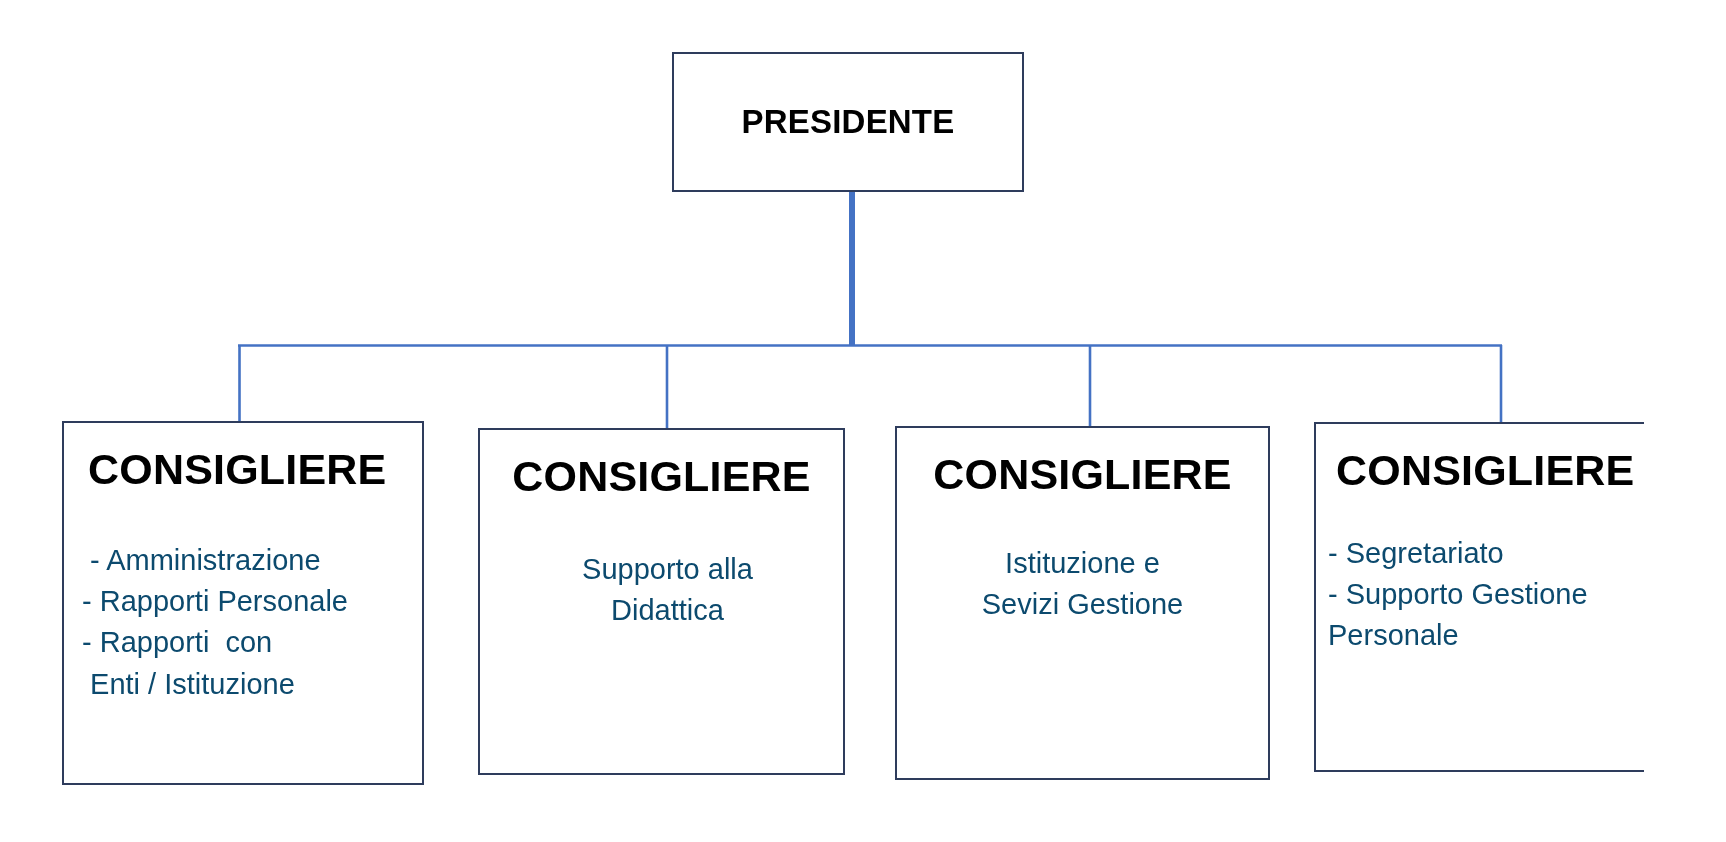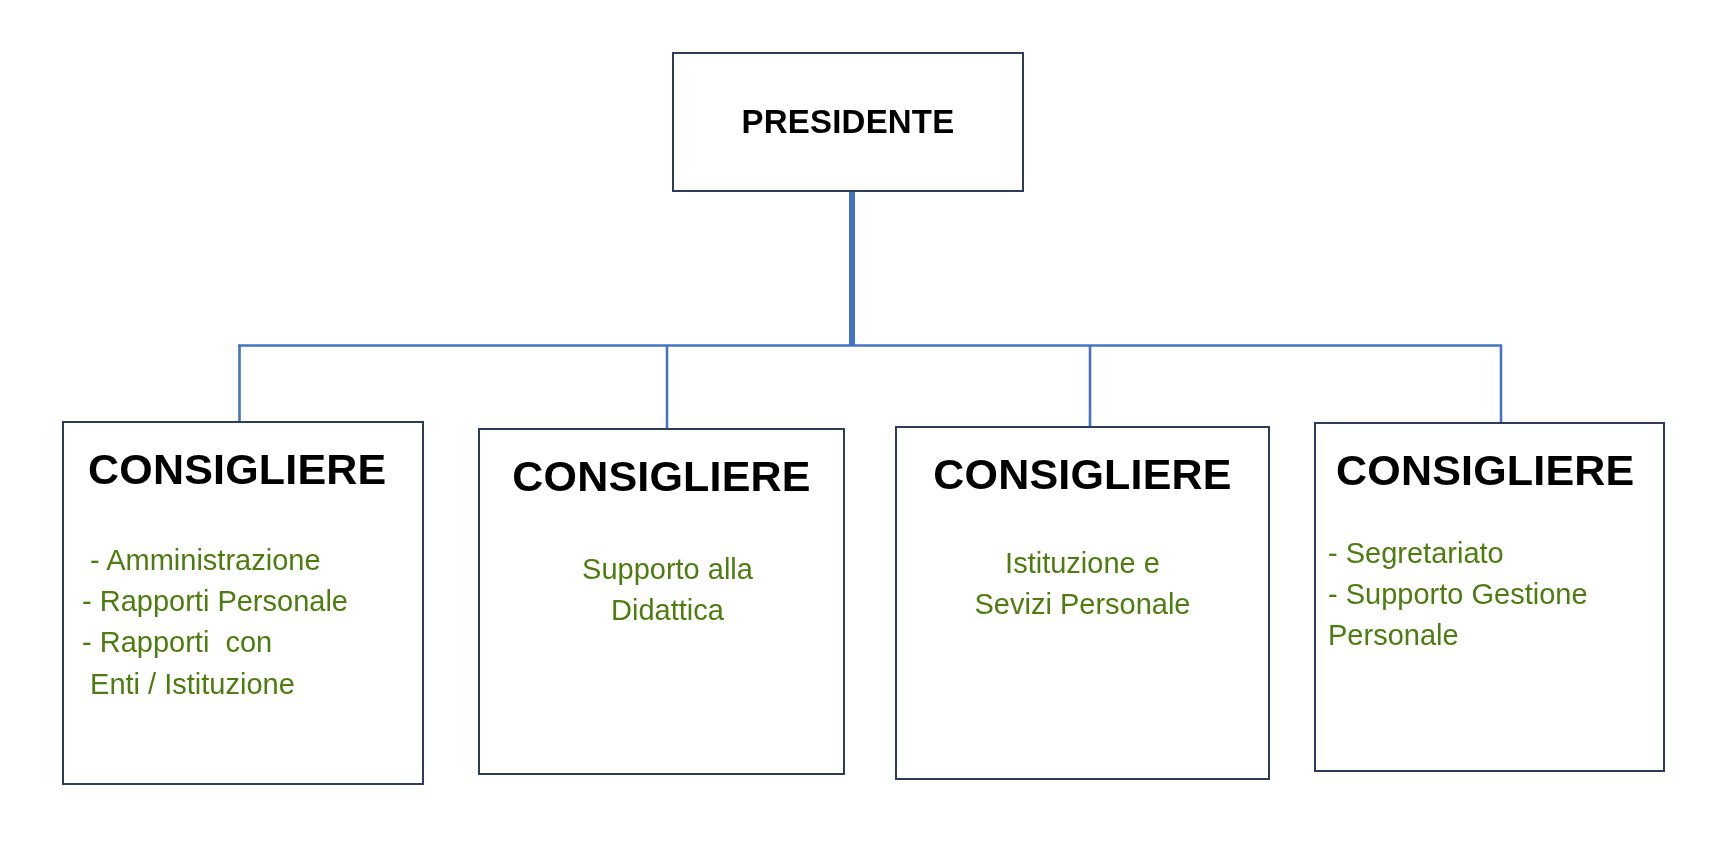--- a/index.html
+++ b/index.html
@@ -11,21 +11,20 @@
   body {
     font-family: "Liberation Sans", sans-serif;
     -webkit-font-smoothing: antialiased;
   }
   #canvas {
     position: relative;
     width: 1644px;
     height: 842px;
     background: #ffffff;
     overflow: hidden;
-    padding-left: 47px;
   }
 
   
   #connectors {
     position: absolute;
     left: 0;
     top: 0;
     width: 1726px;
     height: 842px;
     pointer-events: none;
@@ -50,21 +49,21 @@
     letter-spacing: 0.2px;
     white-space: nowrap;
   }
   .root .node-title {
     font-size: 33px;
   }
   .child .node-title {
     font-size: 43px;
   }
   .node-body {
-    color: #4d7c0f;
+    color: #0c4a6e;
     font-size: 29px;
     line-height: 1.42;
   }
   .node-body .line {
     white-space: pre;
   }
 
   
   #node-consigliere-1 {
     left: 62px; top: 421px; width: 362px; height: 364px;
@@ -140,21 +139,21 @@
     <div class="node-body">
       <div class="line">Supporto alla</div>
       <div class="line">Didattica</div>
     </div>
   </div>
 
   <div class="node child" id="node-consigliere-3">
     <div class="node-title">CONSIGLIERE</div>
     <div class="node-body">
       <div class="line">Istituzione e</div>
-      <div class="line">Sevizi Personale</div>
+      <div class="line">Sevizi Gestione</div>
     </div>
   </div>
 
   <div class="node child" id="node-consigliere-4">
     <div class="node-title">CONSIGLIERE</div>
     <div class="node-body">
       <div class="line">- Segretariato</div>
       <div class="line">- Supporto Gestione</div>
       <div class="line">Personale</div>
     </div>

